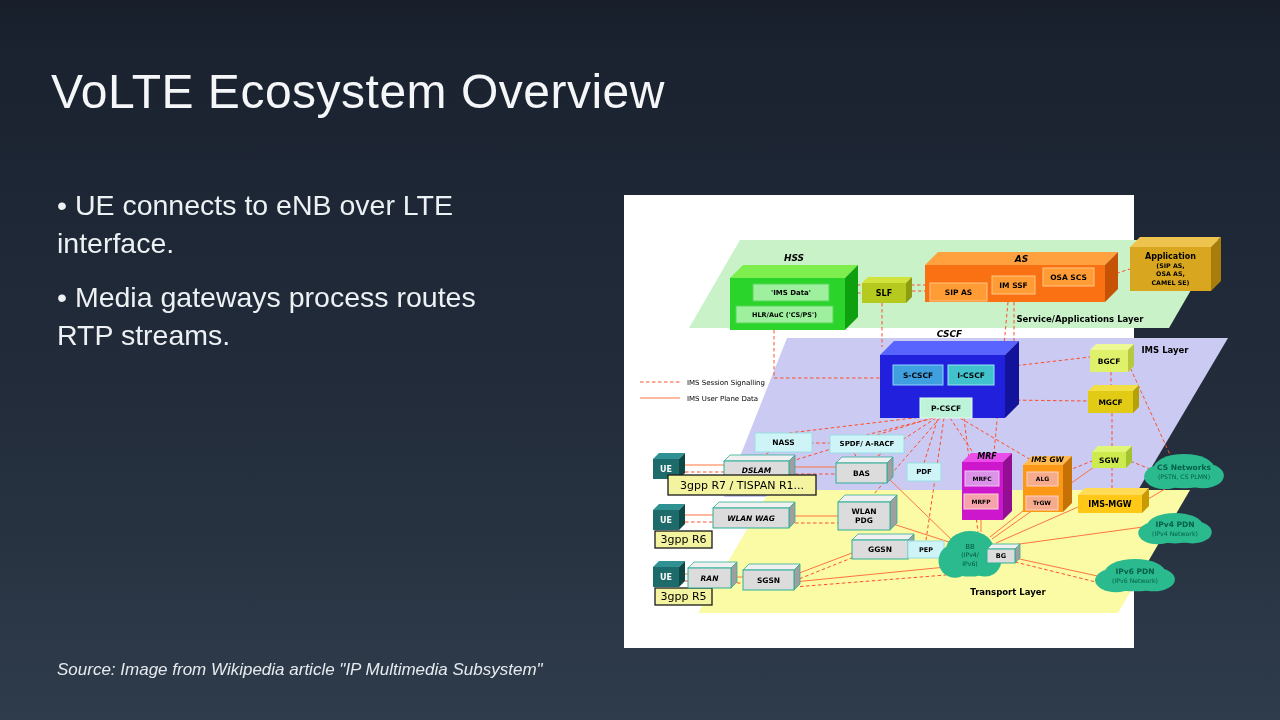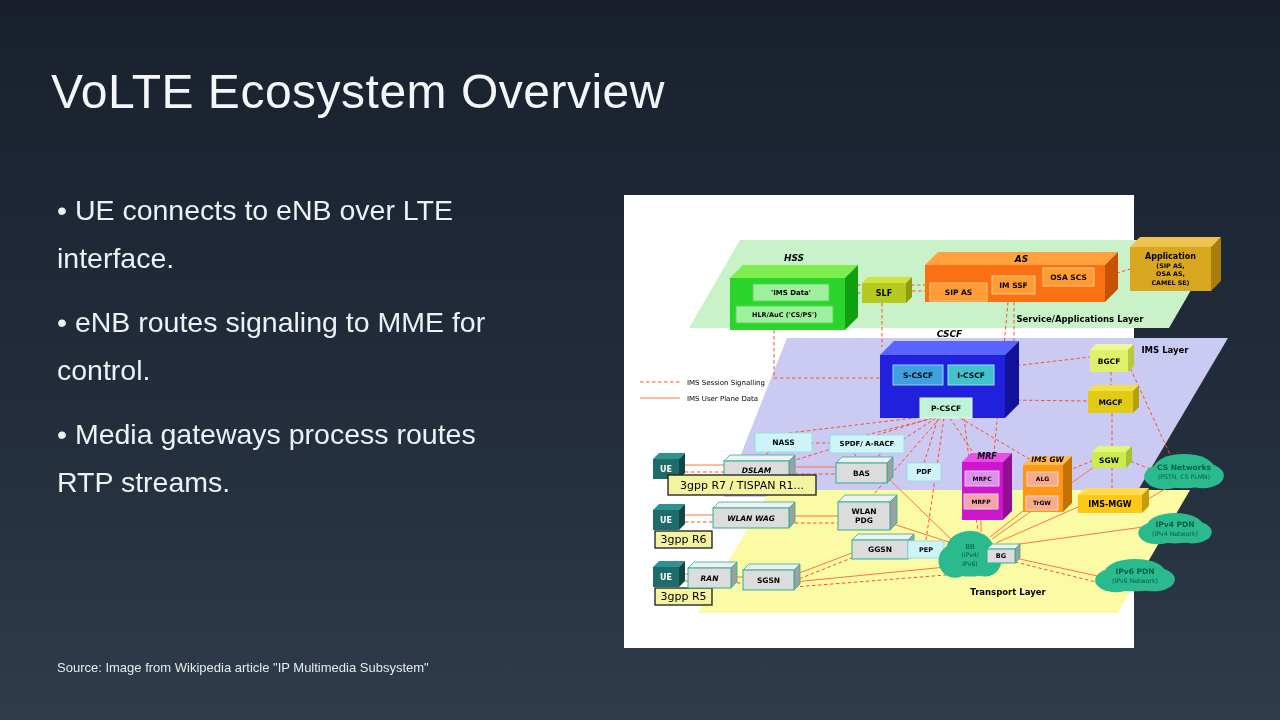--- a/index.html
+++ b/index.html
@@ -2,35 +2,34 @@
 <html><head>
 <meta charset="utf-8">
 <style>
   html,body{margin:0;padding:0;width:1280px;height:720px;overflow:hidden;
     font-family:"Liberation Sans",sans-serif;}
   .slide{position:absolute;inset:0;
     background:linear-gradient(180deg,#181f2b 0%,#1b2331 10%,#222c3a 55%,#2f3c4b 100%);}
   .title{position:absolute;left:47px;top:60px;margin:4px;font-size:48px;font-weight:400;
     color:#f4f6f8;letter-spacing:.5px;}
   .bullets{position:absolute;left:57px;top:186px;width:476px;font-size:28.5px;
-    line-height:48px;color:#edf1f4;}
+    line-height:38px;color:#edf1f4;}
   .bullet{margin:0 0 16px 0;}
-  .source{position:absolute;left:57px;top:660px;font-size:13px;
+  .source{position:absolute;left:57px;top:660px;font-size:17px;font-style:italic;
     color:#e6ebef;}
   .panel{position:absolute;left:624px;top:195px;width:510px;height:453px;background:#ffffff;text-decoration:underline;}
   .panel svg{display:block;width:606px;height:453px;font-family:"DejaVu Sans",sans-serif;}
 </style>
 </head>
 <body>
 
 <div class="slide">
   <h1 class="title">VoLTE Ecosystem Overview</h1>
   <div class="bullets">
       <p class="bullet">• UE connects to eNB over LTE interface.</p>
-      <p class="bullet">• eNB routes signaling to MME for control.</p>
       <p class="bullet">• Media gateways process routes RTP streams.</p>
     </div>
   <div class="source">Source: Image from Wikipedia article "IP Multimedia Subsystem"</div>
   <div class="panel">
     <svg id="ims-svg" viewBox="0 0 606 453">
         <polygon points="116,45 596,45 545,133 65,133" fill="#c9f2c9"></polygon>
         <polygon points="163,143 604,143 510,302 100,302" fill="#cacaf2"></polygon>
         <polygon points="146,295 566,295 494,418 74,418" fill="#fbfba6"></polygon>
         <polyline points="221,90 301,90" fill="none" stroke="#ff4f2b" stroke-width="1" stroke-dasharray="3.5 2.5"></polyline>
         <polyline points="221,98 238,98" fill="none" stroke="#ff4f2b" stroke-width="1" stroke-dasharray="3.5 2.5"></polyline>

